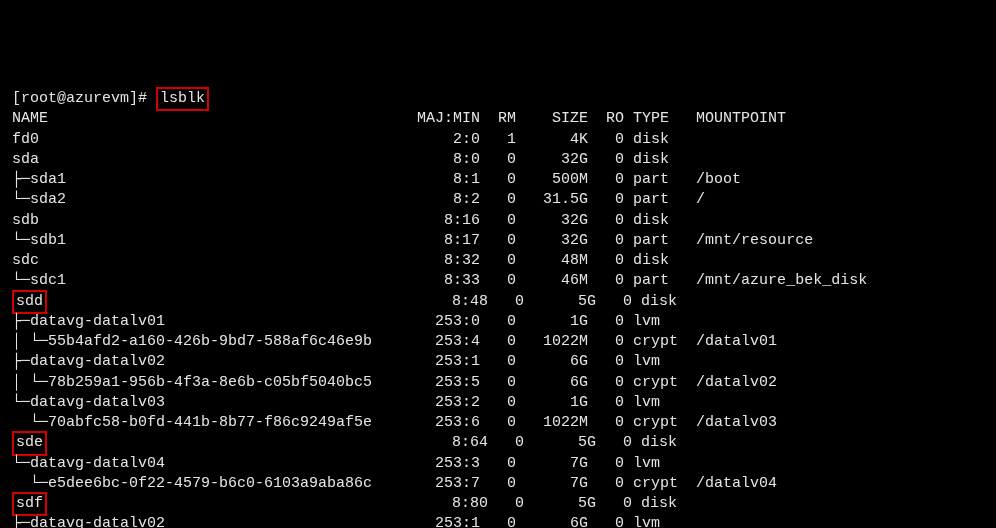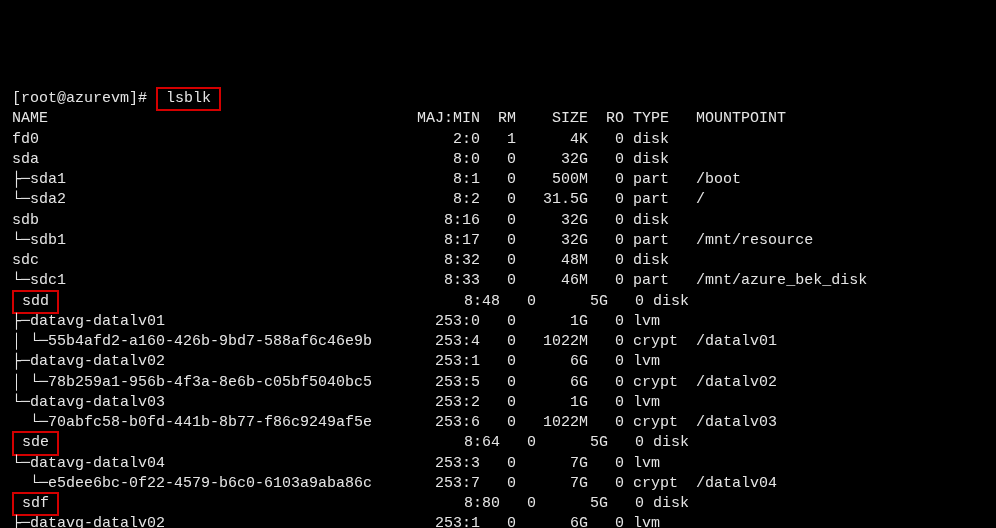--- a/index.html
+++ b/index.html
@@ -9,21 +9,21 @@
     color: #e5e5e5;
     font-family: "Consolas", "Courier New", monospace;
     font-size: 15px;
     line-height: 1.35;
     white-space: pre;
     width: 996px;
     box-sizing: border-box;
   }
   .hl {
     border: 2px solid #d40000;
-    padding: 0 8px;
+    padding: 0 2px;
     margin: -2px 0;
     display: inline-block;
   }
   .row { display: block; }
 </style>
 </head>
 <body>
 
 
 

